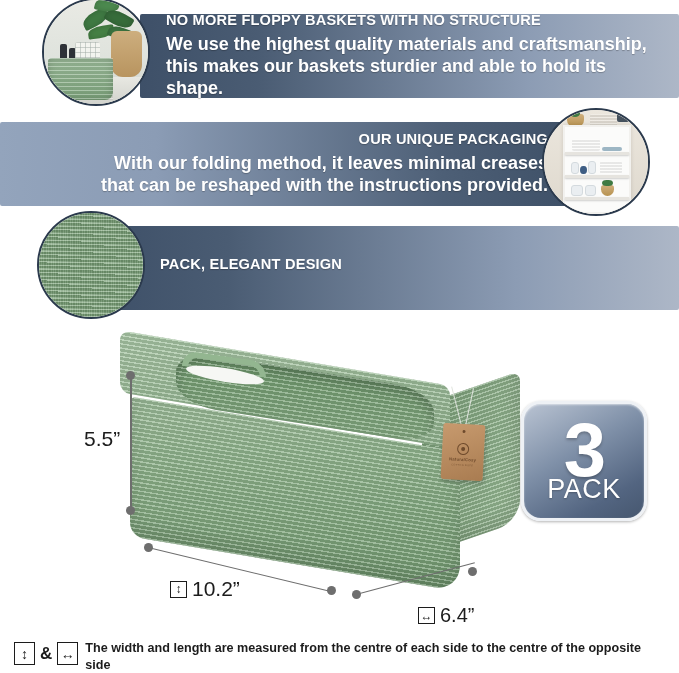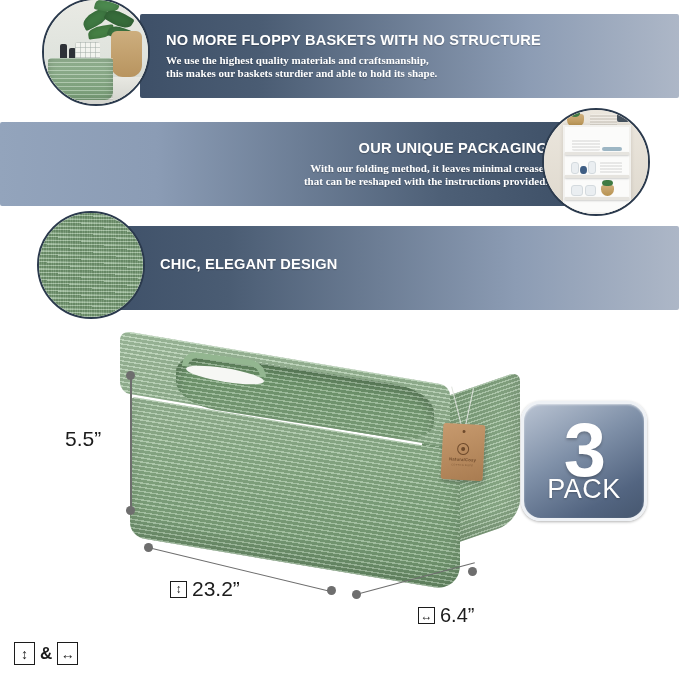--- a/index.html
+++ b/index.html
@@ -25,25 +25,24 @@
   .bar.rtl { background: linear-gradient(270deg, #3b4d64 0%, #4d5f76 26%, #8b9cb5 74%, #93a4bc 100%); justify-content: center; }
 
   .bar-title {
     font-size: 14.6px;
     font-weight: bold;
     letter-spacing: .2px;
     line-height: 1.1;
     text-shadow: 0 1px 1px rgba(0,0,0,.25);
   }
   .bar-body {
-    font-size: 11px;
+    font-size: 18px;
     font-weight: bold;
     line-height: 1.22;
     text-shadow: 0 1px 1px rgba(0,0,0,.25);
-    font-family: Liberation Serif, serif;
   }
   .bar.b1 { left:140px; top:14px; width:539px; padding: 0 14px 0 26px; }
   .bar.b1 .bar-title { margin-bottom: 6px; }
   .bar.b2 { left:0px;   top:122px; width:600px; padding: 0 52px 0 14px; text-align:right; align-items:flex-end; }
   .bar.b2 .bar-title { margin-bottom: 6px; }
   .bar.b3 { left:100px; top:226px; width:579px; padding: 0 14px 0 60px; }
   .bar.b3 .bar-title { margin-bottom: 7px; }
 
   
   .bubble {
@@ -266,21 +265,21 @@
         <div class="s2-gb" style="left:54%;top:40%;width:34%;height:16%"></div>
         <div class="s2-glass" style="left:10%;top:68%;width:18%;height:13%"></div>
         <div class="s2-glass" style="left:32%;top:68%;width:16%;height:13%"></div>
         <div class="s2-pot" style="left:56%;top:68%;width:20%;height:13%"></div>
         <div class="s2-succ" style="left:58%;top:62%;width:16%;height:8%"></div>
       </div>
     </div>
   </div>
 
   <div class="bar ltr b3">
-    <div class="bar-title">CHIC, ELEGANT DESIGN</div>
+    <div class="bar-title">PACK, ELEGANT DESIGN</div>
   </div>
 
   <div class="bubble c3">
     <div class="scene">
         <div class="s3-bg"></div>
       </div>
   </div>
 
   <div class="basket-wrap">
     <div class="bk bk-side"></div>
@@ -296,30 +295,30 @@
       <div class="tag-hole"></div>
       <div class="tag-mark"></div>
       <div class="tag-name">NaturalCosy</div>
       <div class="tag-sub">COTTON ROPE</div>
     </div>
   </div>
 
   <div class="dim-line" style="left:130px; top:375px; width:1.6px; height:135px;"></div>
   <div class="dot" style="left:126px; top:371px;"></div>
   <div class="dot" style="left:126px; top:506px;"></div>
-  <div class="dim-label" style="left:65px; top:427px;">
+  <div class="dim-label" style="left:84px; top:427px;">
     <span>5.5”</span>
   </div>
 
   <div class="diag" style="left:148px; top:547px; width:188px; transform:rotate(13.5deg);"></div>
   <div class="dot" style="left:144px; top:543px;"></div>
   <div class="dot" style="left:327px; top:586px;"></div>
   <div class="dim-label" style="left:170px; top:577px;">
     <span class="ibox">↕</span>
-    <span>23.2”</span>
+    <span>10.2”</span>
   </div>
 
   <div class="diag" style="left:356px; top:594px; width:123px; transform:rotate(-15deg);"></div>
   <div class="dot" style="left:352px; top:590px;"></div>
   <div class="dot" style="left:468px; top:567px;"></div>
   <div class="dim-label small" style="left:418px; top:604px;">
     <span class="ibox">↔</span>
     <span>6.4”</span>
   </div>
 
@@ -327,15 +326,19 @@
     <div class="badge-num">3</div>
     <div class="badge-word">PACK</div>
   </div>
 
   <div class="footnote">
     <div class="fn-icons">
       <span class="fn-box">↕</span>
       <span class="fn-amp">&amp;</span>
       <span class="fn-box">↔</span>
     </div>
+    <div>
+      <div class="fn-text">The width and length are measured from the centre of each side to the centre of the opposite side</div>
+
+    </div>
   </div>
 
 </div>
 
 </body></html>

